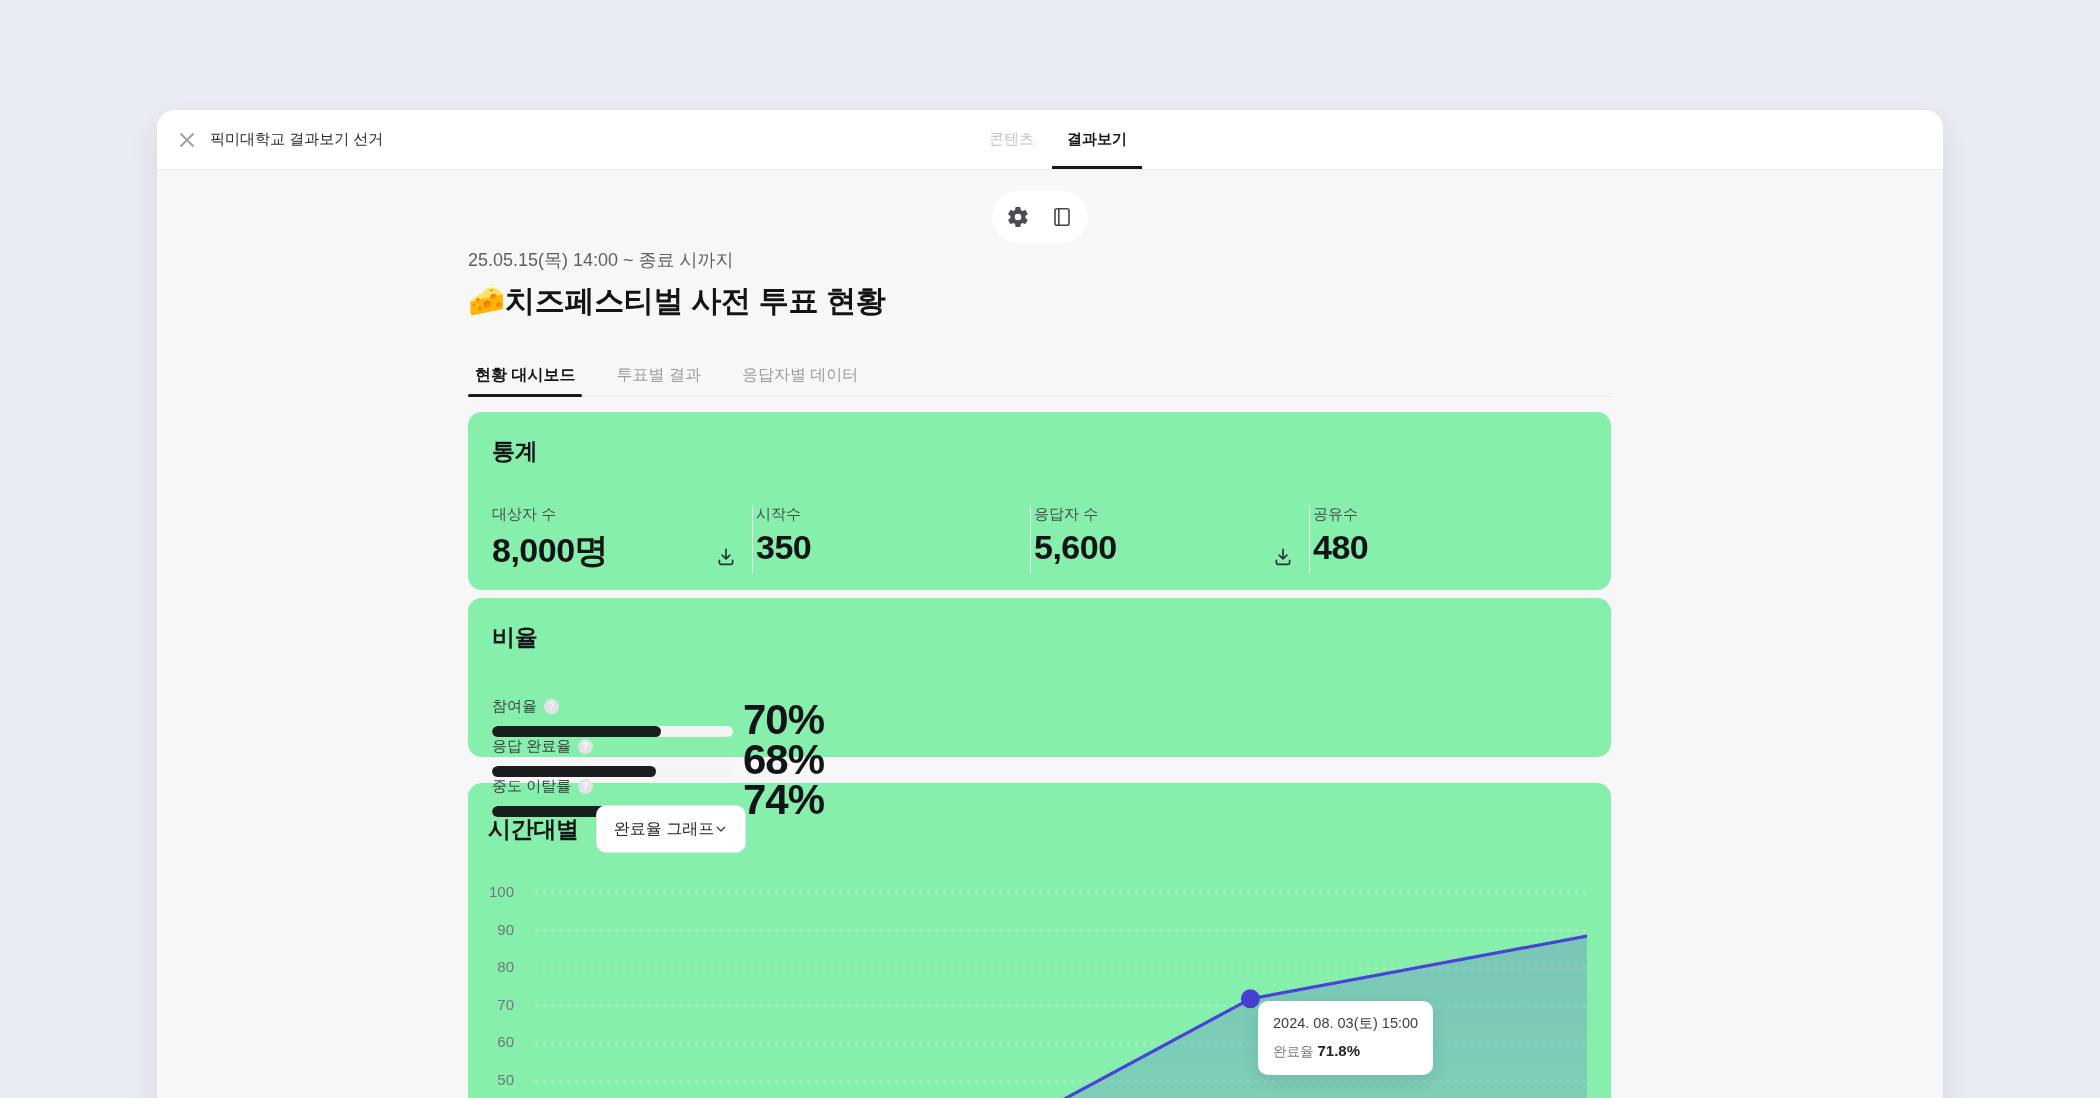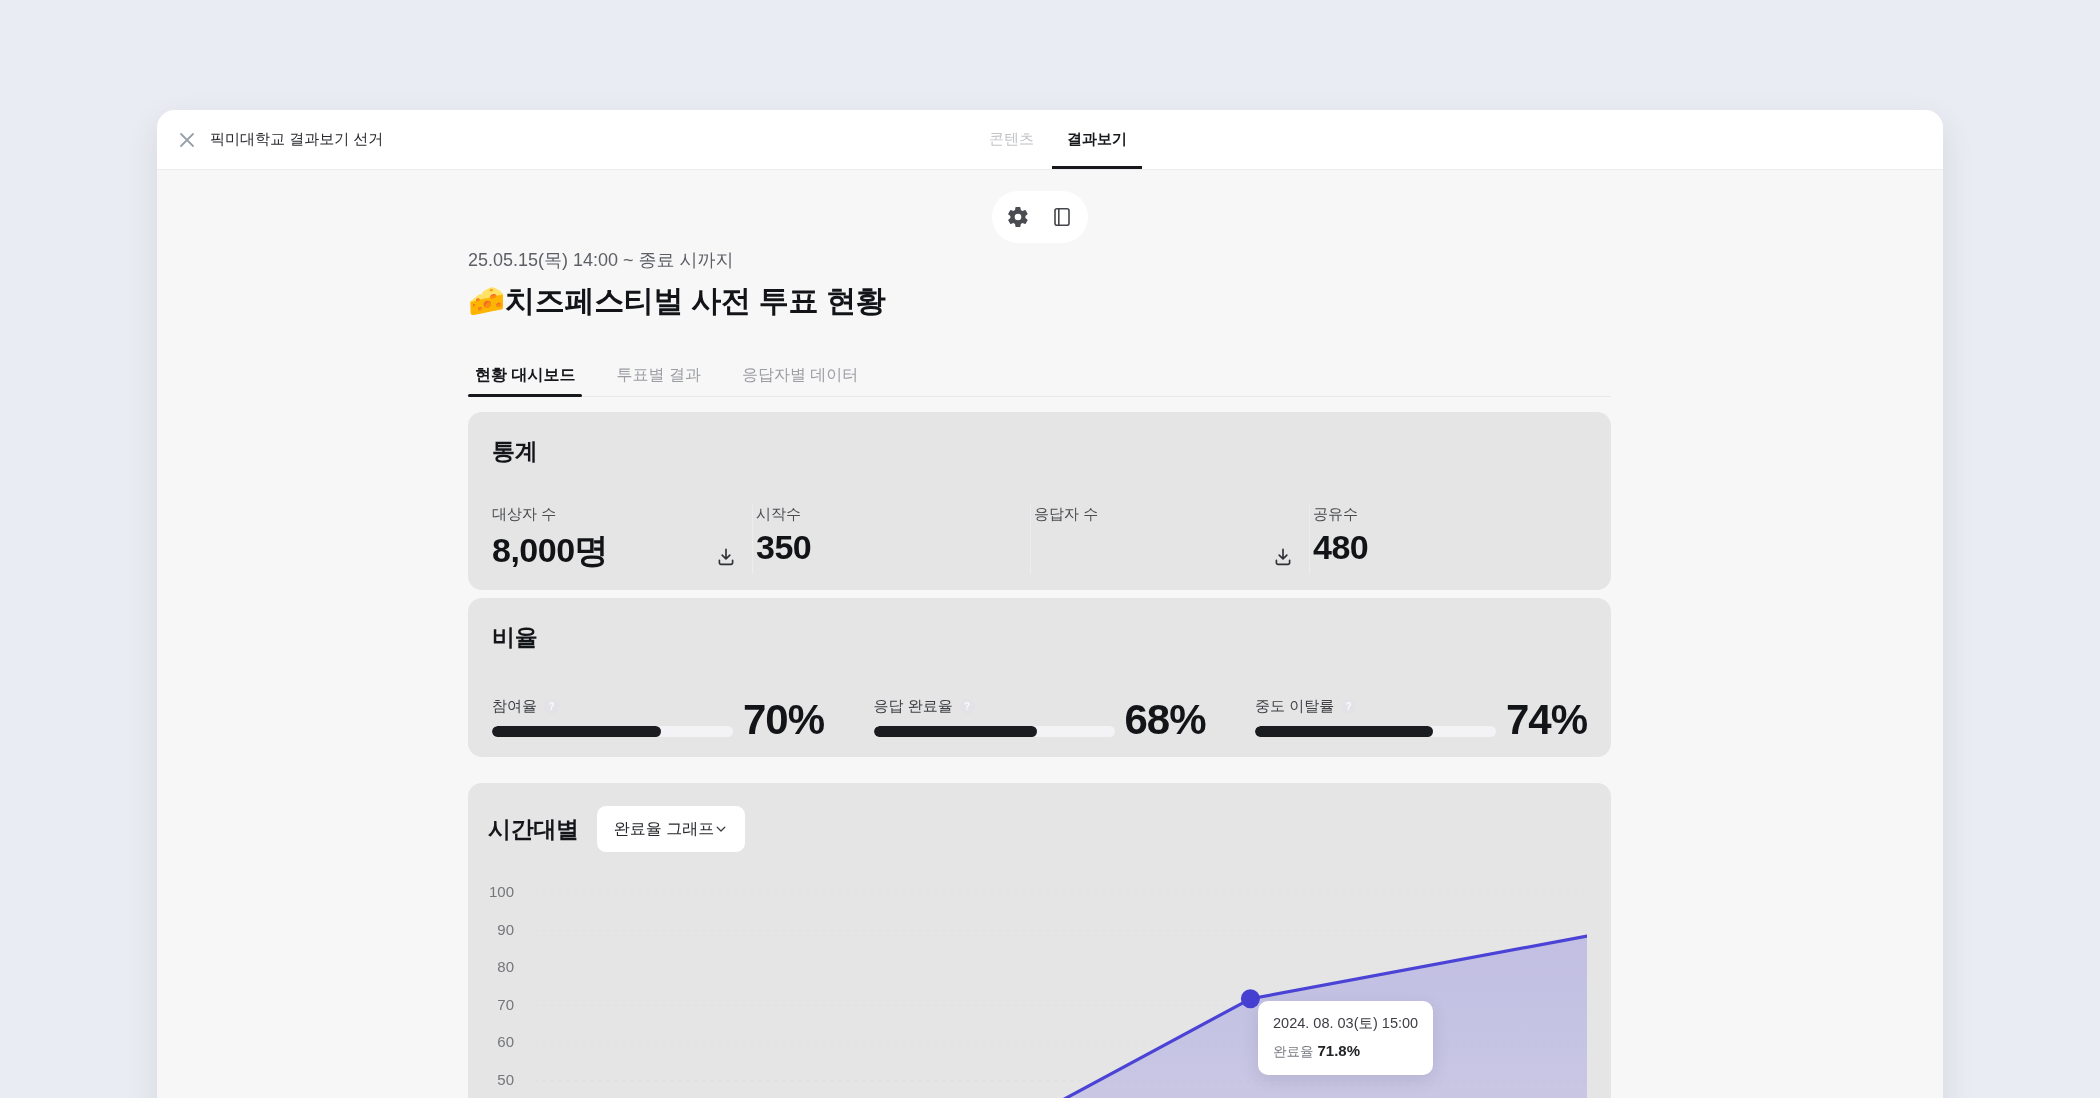--- a/index.html
+++ b/index.html
@@ -29,39 +29,39 @@
   .pill-btn { width:28px; height:28px; display:flex; align-items:center; justify-content:center; background:none; border:none; cursor:pointer; }
 
   .period { margin-top:5px; font-size:18px; color:#5d5f64; }
   .page-title { margin-top:9px; font-size:30px; font-weight:700; color:#131417; letter-spacing:-.3px; }
 
   .dash-tabs { margin-top:33px; display:flex; gap:27px; border-bottom:1px solid #e8e8ea; height:42px; }
   .dash-tab { font-size:16px; color:#9b9da2; display:flex; align-items:center; padding:0 7px; position:relative; cursor:pointer; background:none; border:none; }
   .dash-tab.active { color:#17181b; font-weight:700; }
   .dash-tab.active::after { content:''; position:absolute; left:0; right:0; bottom:-1px; height:3px; background:#17181b; border-radius:2px; }
 
-  .card { background:#e5e5e5; border-radius:14px; }
+  .card { background:#86efac; border-radius:14px; }
 
   
   .stats-card { margin-top:15px; height:178px; padding:24px 24px 0; }
   .card-heading { font-size:23px; font-weight:700; color:#141519; letter-spacing:-.3px; }
   .stats-row { margin-top:38px; display:flex; }
   .stat-col { position:relative; }
   .stat-col.c1 { width:260px; }
   .stat-col.c2 { width:278px; }
   .stat-col.c3 { width:279px; }
   .stat-col.c4 { width:278px; }
   .stat-col + .stat-col { border-left:1px solid #ededf0; padding-left:3px; }
   .stat-label { font-size:15px; color:#4a4c50; }
   .stat-value { margin-top:4px; font-size:34px; font-weight:700; color:#121316; letter-spacing:-.5px; }
   .stat-download { position:absolute; right:14px; bottom:4px; width:24px; height:24px; background:none; border:none; cursor:pointer; }
 
   
   .ratio-card { margin-top:8px; height:159px; padding:24px 24px 0; }
-  .ratio-row { margin-top:44px; display:flex; justify-content:space-between; }
+  .ratio-row { margin-top:44px; display:flex; justify-content:space-between;flex-direction:column; }
   .ratio-col { width:332px; display:flex; justify-content:space-between; align-items:flex-end; }
   .ratio-left { width:241px; }
   .ratio-label-row { display:flex; align-items:center; gap:7px; font-size:15px; color:#3e4045; }
   .help-badge { width:15px; height:15px; border-radius:50%; background:#e3e3e7; color:#fbfbfc; font-size:10px; font-weight:700;
                 display:flex; align-items:center; justify-content:center; }
   .ratio-bar { margin-top:10px; height:11px; border-radius:6px; background:#f3f3f5; overflow:hidden; }
   .ratio-fill { height:100%; background:#1b1c20; border-radius:6px; }
   .ratio-value { font-size:42px; font-weight:700; color:#131418; line-height:.82; letter-spacing:-1px; }
 
   
@@ -141,20 +141,21 @@
                   <path class="icon-stroke" style="stroke:#2f3135;stroke-width:1.8" d="M12 3.5v10.2 M7.8 9.9l4.2 4.2 4.2-4.2 M4.8 15.5v2.8a1.7 1.7 0 0 0 1.7 1.7h11a1.7 1.7 0 0 0 1.7-1.7v-2.8"></path>
                 </svg>
               </button>
             </div>
             <div class="stat-col c2">
               <div class="stat-label">시작수</div>
               <div class="stat-value">350</div>
             </div>
             <div class="stat-col c3">
               <div class="stat-label">응답자 수</div>
+              <div class="stat-value">5,600</div>
               <button class="stat-download">
                 <svg width="22" height="22" viewBox="0 0 24 24">
                   <path class="icon-stroke" style="stroke:#2f3135;stroke-width:1.8" d="M12 3.5v10.2 M7.8 9.9l4.2 4.2 4.2-4.2 M4.8 15.5v2.8a1.7 1.7 0 0 0 1.7 1.7h11a1.7 1.7 0 0 0 1.7-1.7v-2.8"></path>
                 </svg>
               </button>
             </div>
             <div class="stat-col c4">
               <div class="stat-label">공유수</div>
               <div class="stat-value">480</div>
             </div>

